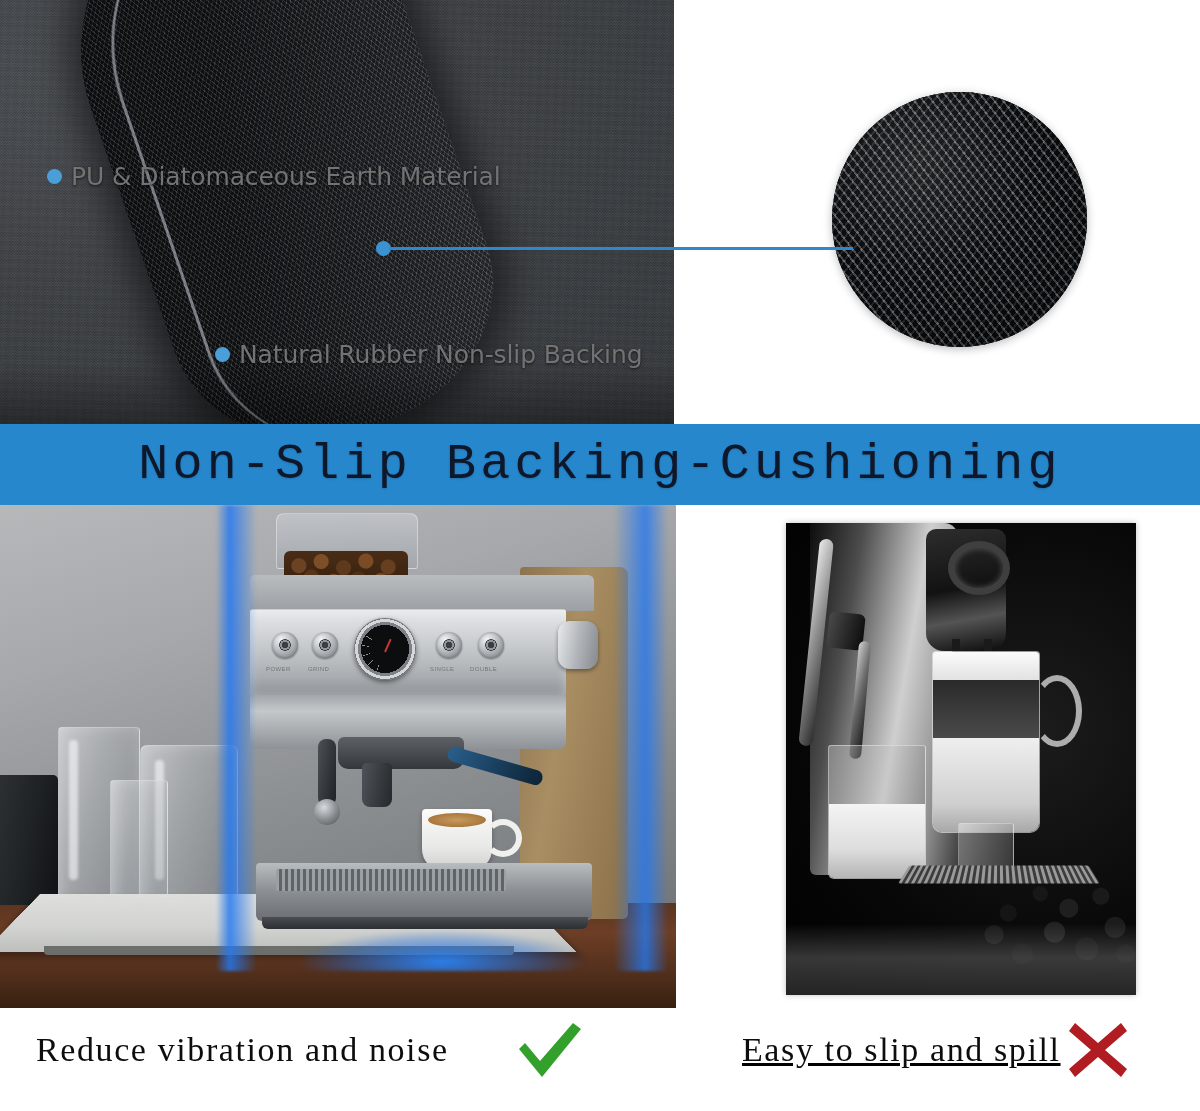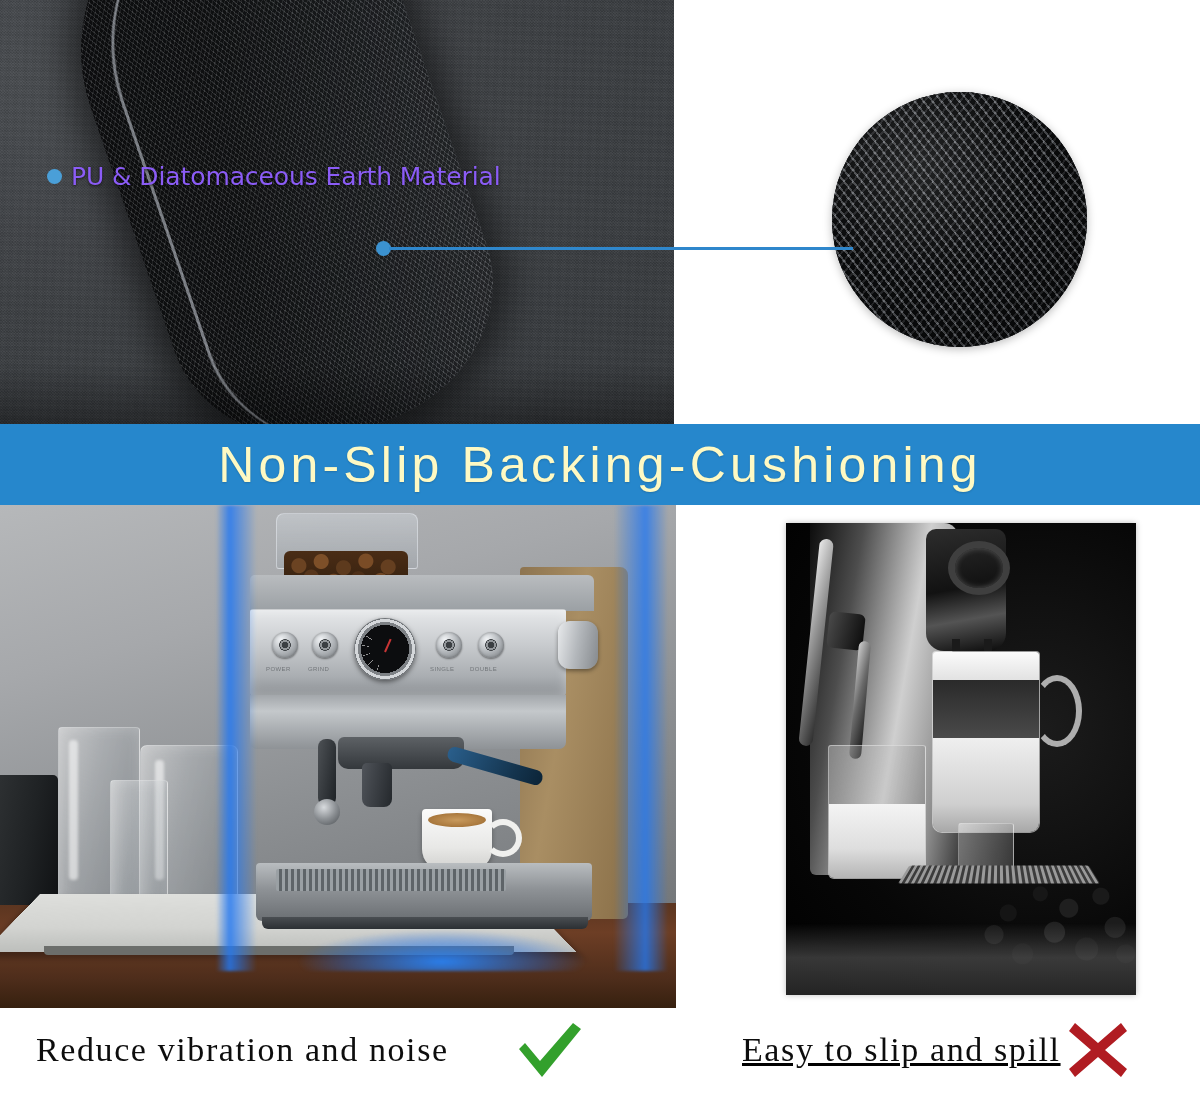--- a/index.html
+++ b/index.html
@@ -117,21 +117,21 @@
     gap: 9px;
     white-space: nowrap;
   }
   .callout-dot {
     width: 15px; height: 15px;
     border-radius: 50%;
     background: #4a9fd8;
     flex: 0 0 auto;
   }
   .callout-text {
-    color: #8b5cf6;
+    color: #737373;
     font-size: 25px;
     font-family: "DejaVu Sans", sans-serif;
     letter-spacing: -0.1px;
     text-shadow: 0 1px 3px rgba(0,0,0,.65);
   }
   #callout-material { left: 47px; top: 162px; }
   #callout-backing  { left: 215px; top: 340px; }
 
   .connector {
     position: absolute;
@@ -155,22 +155,22 @@
   .banner {
     position: absolute;
     left: 0; top: 424px;
     width: 1200px; height: 81px;
     background: #2687cc;
     display: flex;
     align-items: center;
     justify-content: center;
   }
   .banner-title {
-    color: #fef9c3;
-    font-family: Liberation Sans, sans-serif;
+    color: #0f172a;
+    font-family: Liberation Mono, monospace;
     font-size: 50px;
     letter-spacing: 4.2px;
     line-height: 1;
     text-shadow: 0 1px 2px rgba(0,0,0,.16);
     text-align: center;
   }
 
   
   .compare {
     position: absolute;
@@ -558,20 +558,24 @@
   <div class="connector">
     <span class="connector-dot"></span>
     <span class="connector-line"></span>
   </div>
 
   <div class="callout" id="callout-material">
     <span class="callout-dot"></span>
     <span class="callout-text">PU &amp; Diatomaceous Earth Material</span>
   </div>
 
+  <div class="callout" id="callout-backing">
+    <span class="callout-dot"></span>
+    <span class="callout-text">Natural Rubber Non-slip Backing</span>
+  </div>
 </div>
 
 <div class="banner">
   <div class="banner-title">Non-Slip Backing-Cushioning</div>
 </div>
 
 <div class="compare">
 
   <div class="photo-left">
     <div class="pl-wall"></div>

